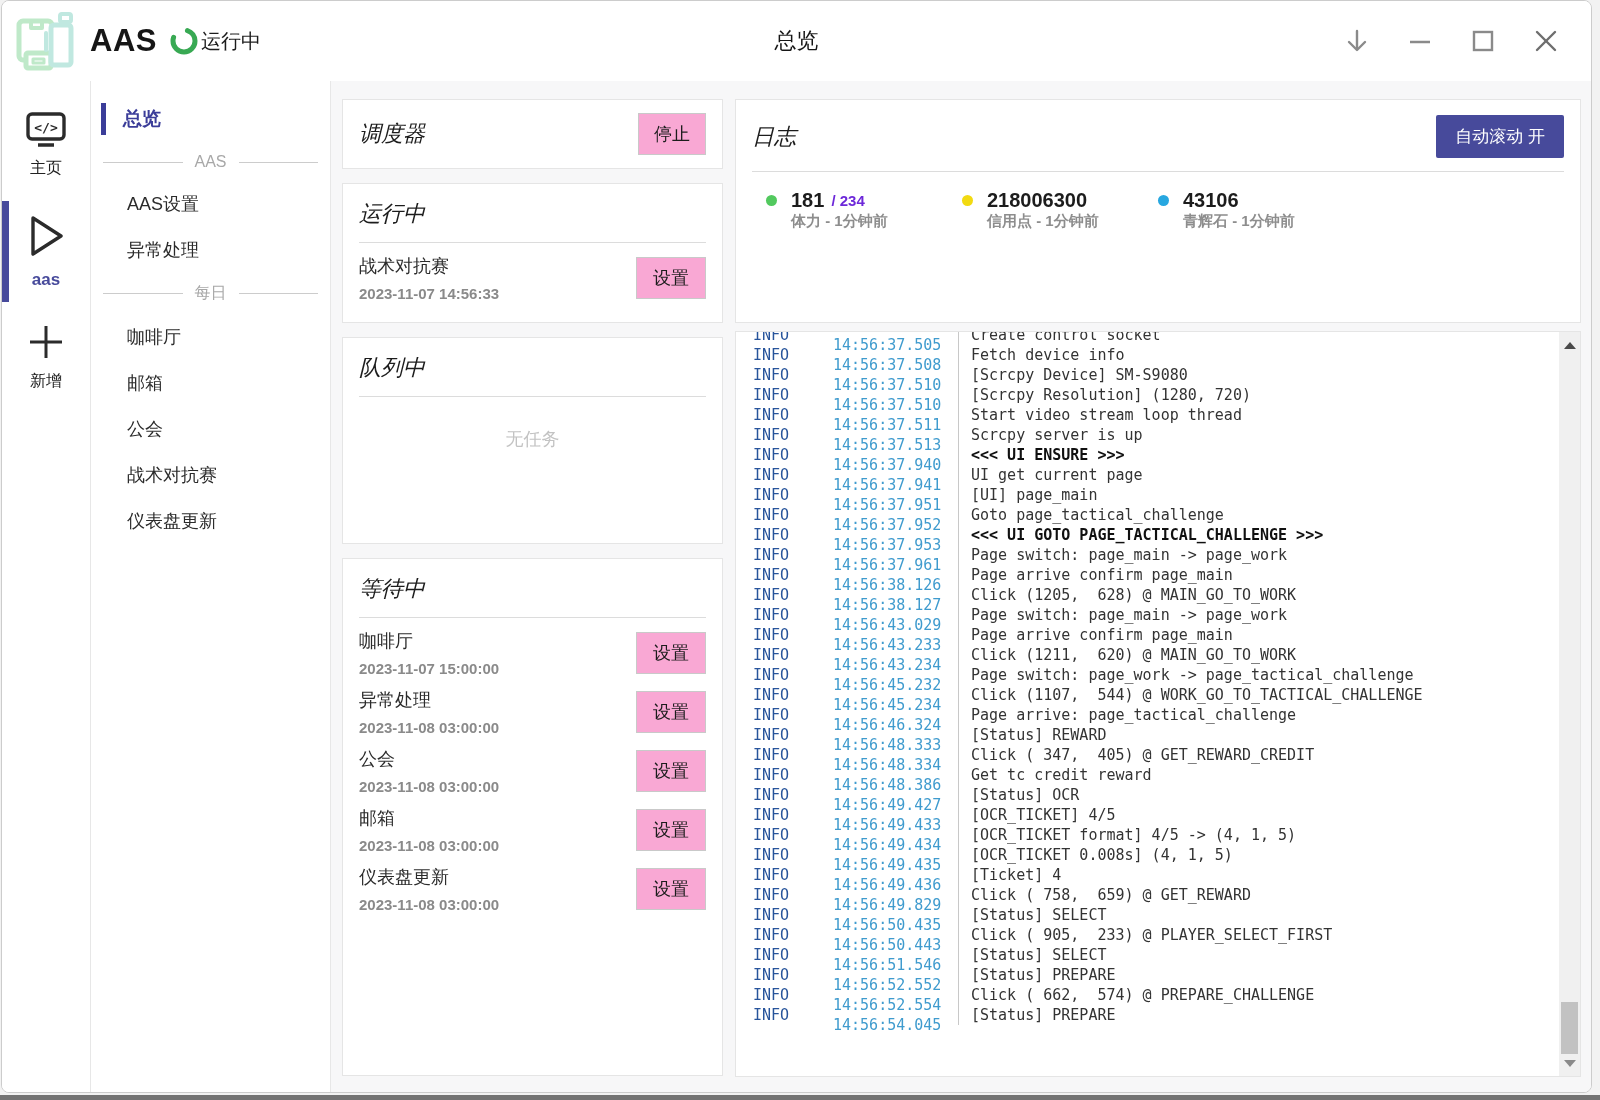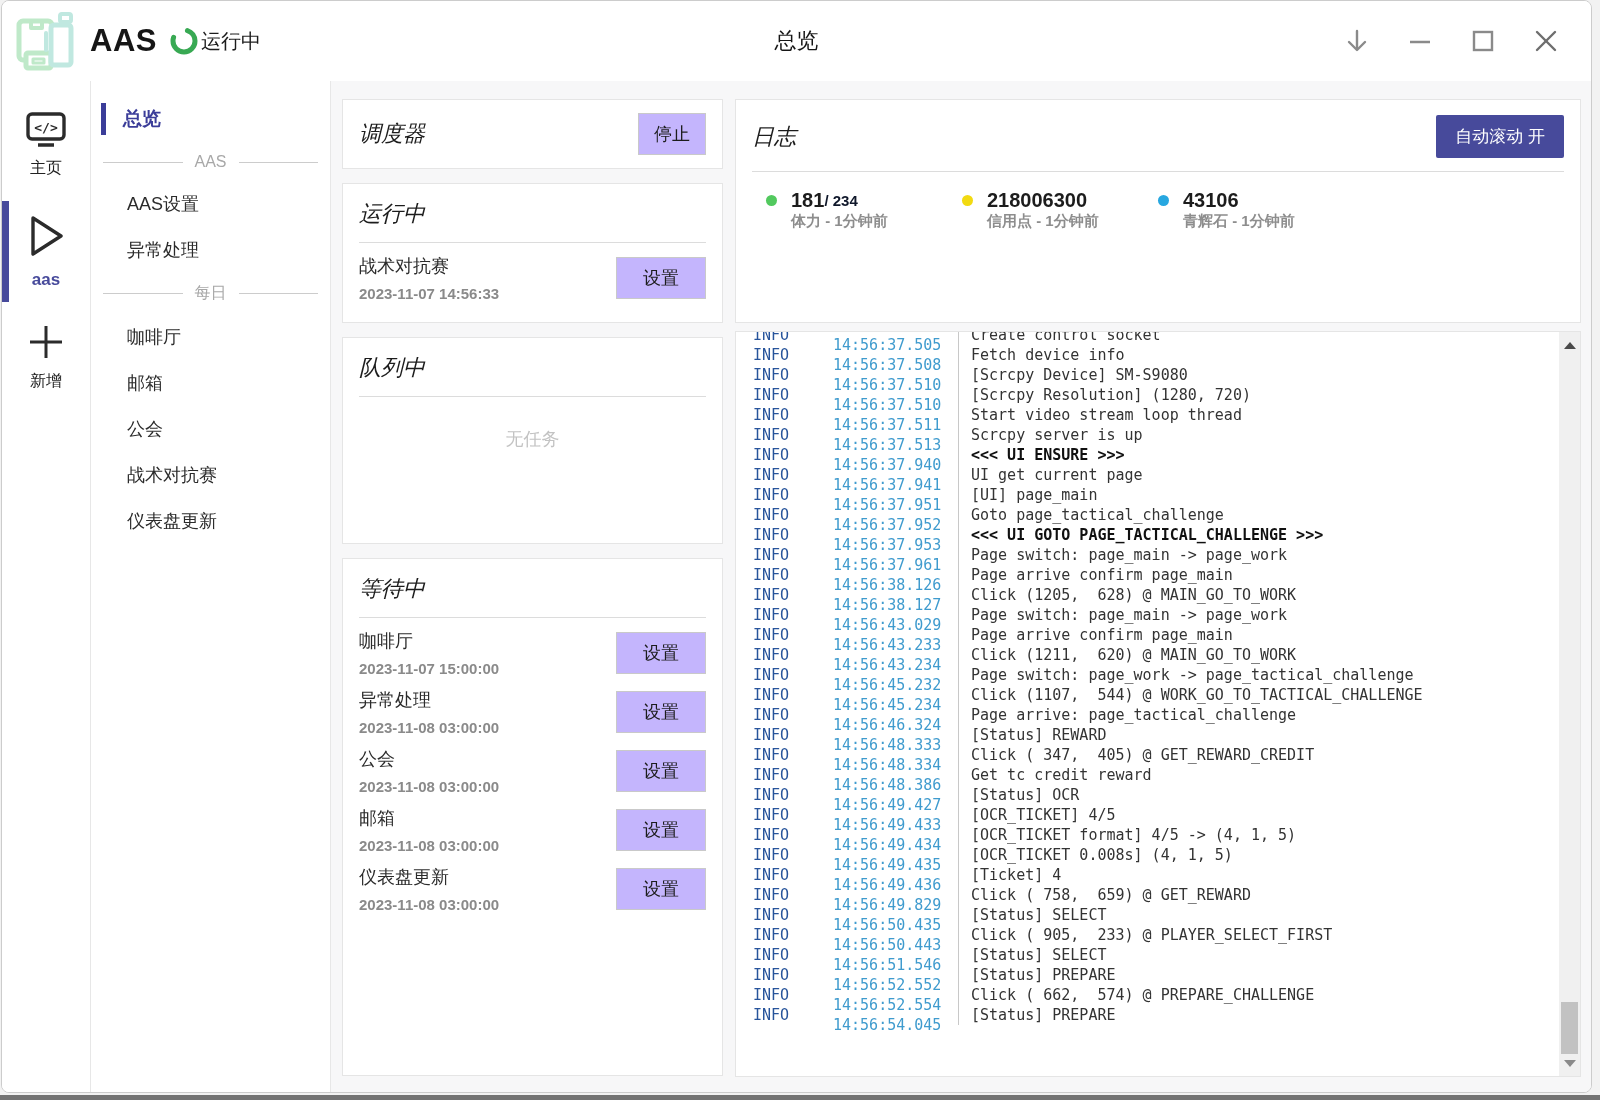--- a/index.html
+++ b/index.html
@@ -52,44 +52,44 @@
 
   .main { flex: 1; background: #f7f7f8; padding: 18px 10px 0 11px; display: flex; gap: 12px; }
   .col-left { width: 381px; display: flex; flex-direction: column; }
   .col-right { flex: 1; display: flex; flex-direction: column; }
 
   .card { background: #fff; border: 1px solid #e5e5e5; }
   .card-title { font-size: 22px; color: #1c1c1c; font-style: italic; }
   .card-head { margin: 0 16px; padding: 15px 0 13px; border-bottom: 1px solid #dcdcdc;
                display: flex; align-items: center; justify-content: space-between; }
 
-  .btn { border: 1px solid #c9c9c9; background: #c4b5fd; font-size: 18px; color: #1c1c1c;
+  .btn { border: 1px solid #c9c9c9; background: #f9a8d4; font-size: 18px; color: #1c1c1c;
          padding: 8px 15px; cursor: pointer; font-family: inherit; }
-  .settings-btn { width: 90px; height: 42px; padding: 0; flex: none; }
+  .settings-btn { width: 70px; height: 42px; padding: 0; flex: none; }
 
   .scheduler { height: 70px; display: flex; align-items: center; justify-content: space-between;
                padding: 0 16px; margin-bottom: 14px; }
   .running { height: 140px; margin-bottom: 14px; }
   .task-row { display: flex; align-items: center; justify-content: space-between; padding: 11px 16px 0; }
   .task-name { font-size: 18px; color: #2b2b2b; }
   .task-time { font-size: 15px; color: #8a8a8a; font-weight: 600; margin-top: 7px; }
 
   .queue { height: 207px; margin-bottom: 14px; }
   .empty-text { text-align: center; color: #c3c3c3; font-size: 18px; margin-top: 30px; }
   .waiting { flex: 1; margin-bottom: 18px; }
 
   .log-head-card { height: 224px; margin-bottom: 8px; }
   .btn-accent { background: #474a9b; color: #fff; border: none; font-size: 17px; padding: 10px 19px;
                 cursor: pointer; font-family: inherit; border-radius: 2px; }
   .stats { display: flex; padding: 17px 0 0 30px; }
   .stat { width: 196px; }
   .stat-top { display: flex; align-items: center; }
   .dot { width: 11px; height: 11px; border-radius: 50%; margin-right: 14px; flex: none; }
   .stat-value { font-size: 20px; font-weight: bold; color: #1c1c1c; }
-  .stat-total { font-size: 15px; color: #0f172a; font-weight: 600; }
+  .stat-total { font-size: 15px; color: #6d28d9; font-weight: 600; margin-left: 7px; }
   .stat-label { font-size: 15px; color: #8d8d8d; font-weight: 600; margin-top: 0; padding-left: 25px; }
 
   .log-card { flex: 1; position: relative; overflow: hidden; margin-bottom: 17px; }
   .log-lines { margin: -7px 24px 0 17px; font-family: "DejaVu Sans Mono", "Liberation Mono", monospace; font-size: 15px; }
   .log-line { display: flex; height: 20px; line-height: 20px; white-space: pre; }
   .lvl { width: 80px; color: #27549b; flex: none; }
   .lt { width: 125px; color: #3f9bce; flex: none; margin-top: 10px; }
   .lmsg { border-left: 1px solid #c8c8c8; padding-left: 12px; color: #333; flex: 1; overflow: hidden; }
   .log-line.bold .lmsg { font-weight: bold; color: #101010; }
 

